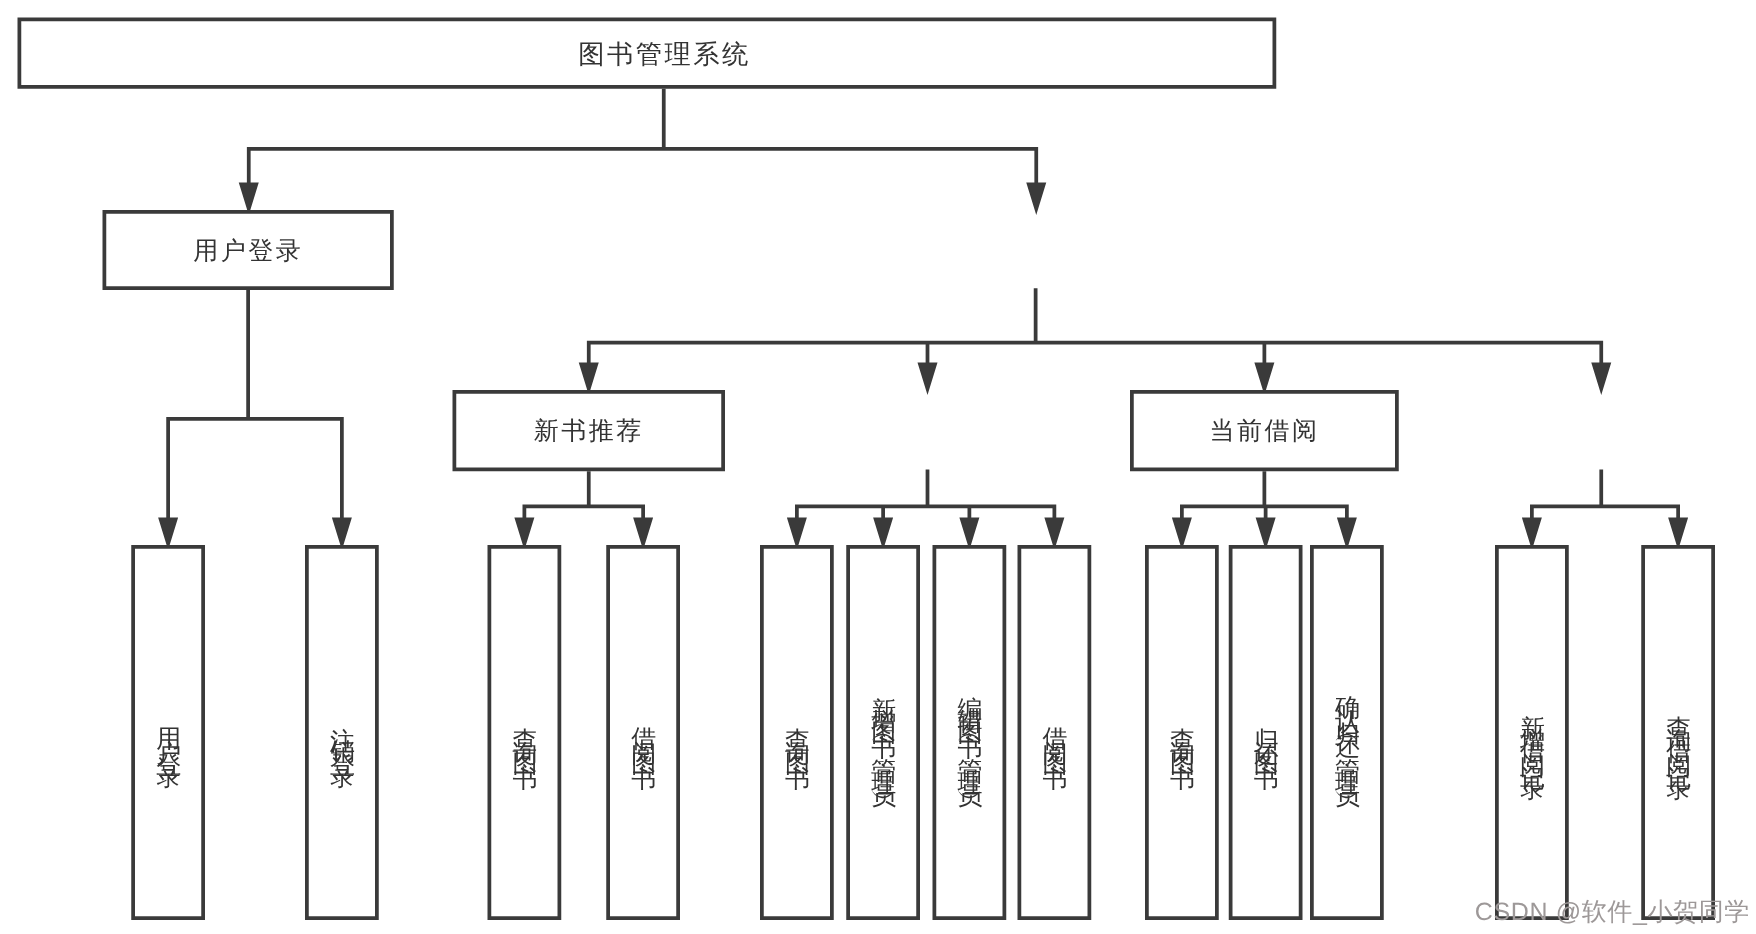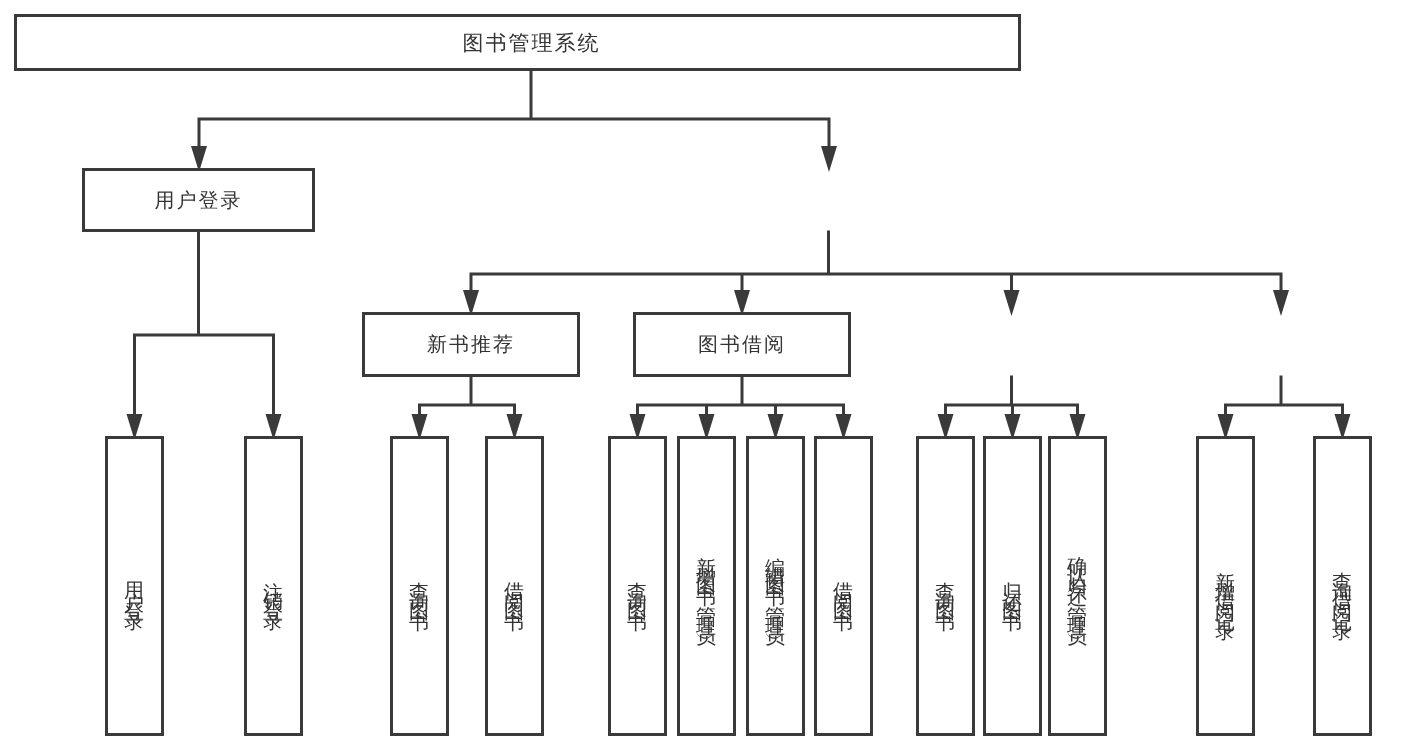--- a/index.html
+++ b/index.html
@@ -77,22 +77,22 @@
     <span class="lbl">图书管理系统</span>
   </div>
 
   <div class="box h" style="left:82px;top:168px;width:233px;height:64px">
     <span>用户登录</span>
   </div>
 
   <div class="box h" style="left:362px;top:312px;width:218px;height:65px">
     <span>新书推荐</span>
   </div>
-  <div class="box h" style="left:633px;top:312px;width:218px;height:65px">
-    <span>图书借阅</span>
+  <div class="box h" style="left:904px;top:312px;width:215px;height:65px">
+    <span>当前借阅</span>
   </div>
 
   <div class="box v" style="left:105px;top:436px;width:59px;height:300px">
     <span>用户登录</span>
   </div>
   <div class="box v" style="left:244px;top:436px;width:59px;height:300px">
     <span>注销登录</span>
   </div>
 
   <div class="box v" style="left:390px;top:436px;width:59px;height:300px">
@@ -125,13 +125,14 @@
     <span>确认归还（管理员）</span>
   </div>
 
   <div class="box v" style="left:1196px;top:436px;width:59px;height:300px">
     <span>新增借阅记录</span>
   </div>
   <div class="box v" style="left:1313px;top:436px;width:59px;height:300px">
     <span>查询借阅记录</span>
   </div>
 
+  <div class="watermark">CSDN @软件_小贺同学</div>
 </div>
 
 </body></html>

